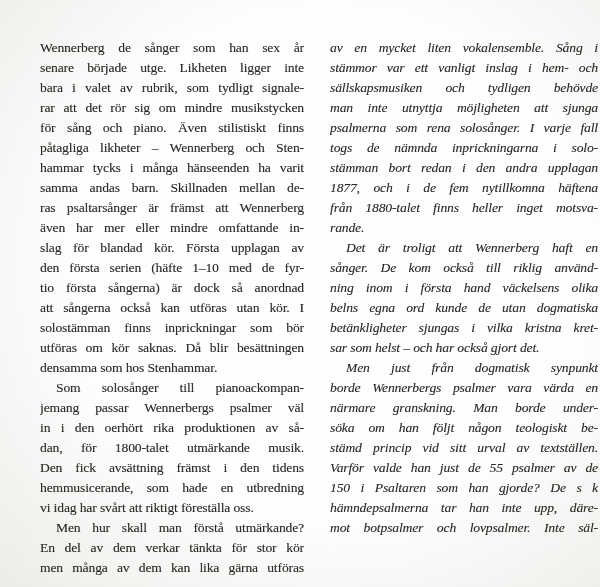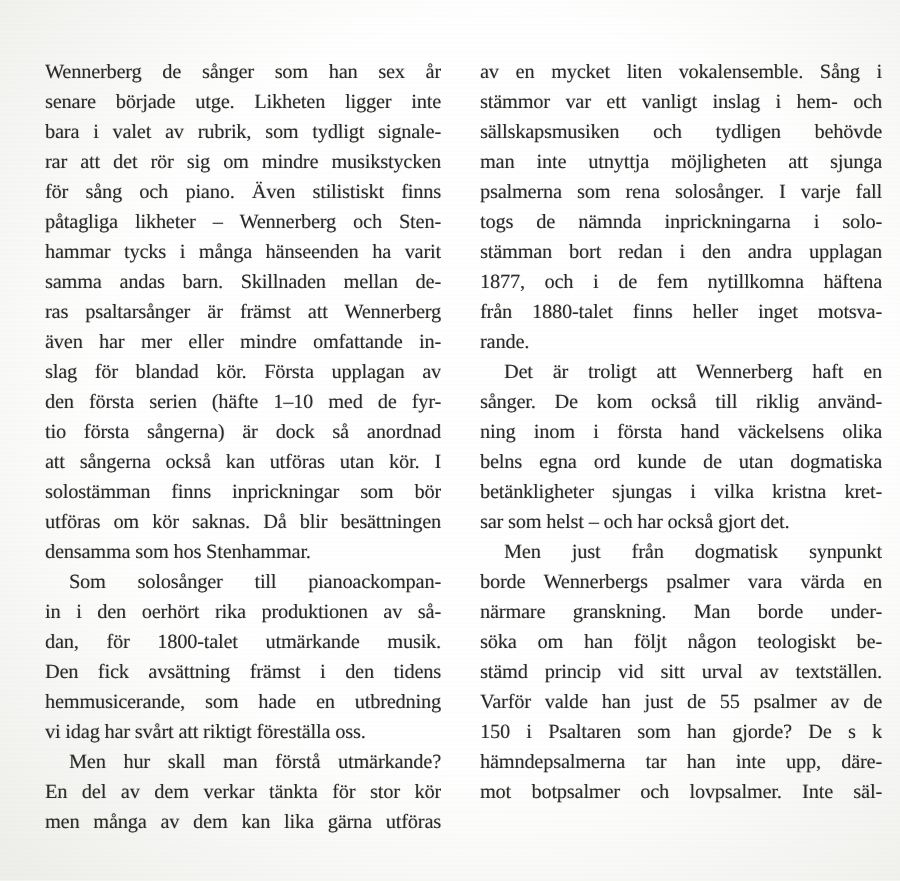--- a/index.html
+++ b/index.html
@@ -19,23 +19,24 @@
     background:
       repeating-linear-gradient(0deg, rgba(120,120,115,0.012) 0 1px, rgba(0,0,0,0) 1px 3px),
       radial-gradient(ellipse at 55% 45%, rgba(255,255,255,0.9) 55%, rgba(225,225,220,0.55) 100%),
       var(--paper);
     font-family: "Liberation Serif", "DejaVu Serif", serif;
     color: var(--ink);
   }
   .column {
     position: absolute;
     top: 38px;
+    margin-left: 10px;
   }
   .column-left  { left: 30px;  width: 264px; }
-  .column-right { left: 320px; width: 268px; }
+  .column-right { left: 320px; width: 268px; font-style: italic; }
   .line {
     font-size: 13.5px;
     letter-spacing: -0.1px;
     line-height: 20px;
     height: 20px;
     overflow: hidden;
     text-align: justify;
     text-align-last: justify;
     text-shadow: 0.3px 0.3px 0.6px rgba(45,42,38,0.35);
   }
@@ -58,20 +59,21 @@
       <div class="line">ras psaltarsånger är främst att Wennerberg</div>
       <div class="line">även har mer eller mindre omfattande in-</div>
       <div class="line">slag för blandad kör. Första upplagan av</div>
       <div class="line">den första serien (häfte 1–10 med de fyr-</div>
       <div class="line">tio första sångerna) är dock så anordnad</div>
       <div class="line">att sångerna också kan utföras utan kör. I</div>
       <div class="line">solostämman finns inprickningar som bör</div>
       <div class="line">utföras om kör saknas. Då blir besättningen</div>
       <div class="line end">densamma som hos Stenhammar.</div>
       <div class="line indent">Som solosånger till pianoackompan-</div>
+      <div class="line">jemang passar Wennerbergs psalmer väl</div>
       <div class="line">in i den oerhört rika produktionen av så-</div>
       <div class="line">dan, för 1800-talet utmärkande musik.</div>
       <div class="line">Den fick avsättning främst i den tidens</div>
       <div class="line">hemmusicerande, som hade en utbredning</div>
       <div class="line end">vi idag har svårt att riktigt föreställa oss.</div>
       <div class="line indent">Men hur skall man förstå utmärkande?</div>
       <div class="line">En del av dem verkar tänkta för stor kör</div>
       <div class="line">men många av dem kan lika gärna utföras</div>
     </div>
   <div class="column column-right">

